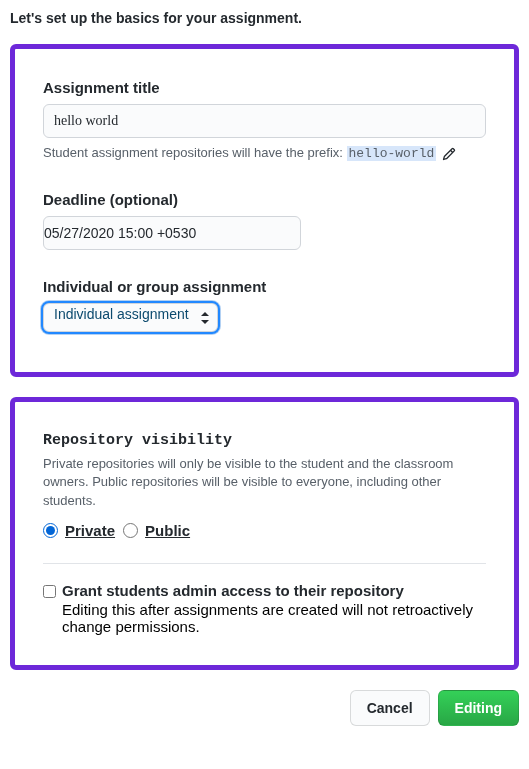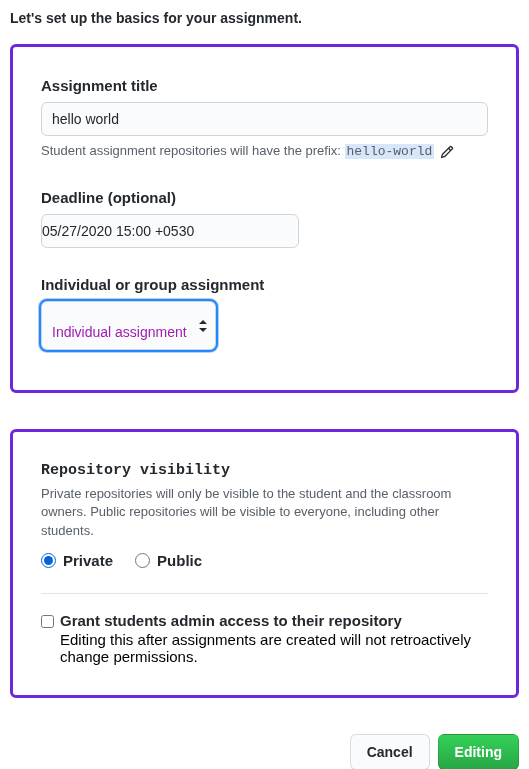--- a/index.html
+++ b/index.html
@@ -11,23 +11,23 @@
       width: 529px;
       padding: 0;
     }
     .page-title {
       font-size: 14px;
       font-weight: 600;
       margin: 10px 0 18px 10px;
       color: #24292e;
     }
     .panel {
-      border: 3px solid #6d28d9;
-      border-radius: 6px;
-      margin: 0 10px 36px 10px;
+      border: 5px solid #6d28d9;
+      border-radius: 6px;
+      margin: 0 10px 20px 10px;
       padding: 30px 28px 30px 28px;
     }
     .field { margin-bottom: 28px; }
     .field:last-child { margin-bottom: 0; }
     .field-label {
       display: block;
       font-weight: 600;
       font-size: 15px;
       margin-bottom: 8px;
       color: #24292e;
@@ -40,20 +40,21 @@
     }
     input[type="text"].text-input {
       width: 100%;
       padding: 6px 10px;
       font-size: 14px;
       color: #24292e;
       background: #fafbfc;
       border: 1px solid #d1d5da;
       border-radius: 6px;
       line-height: 20px;
+      font-family: Liberation Serif, serif;
     }
     input[type="text"].date-input {
       width: 258px;
       padding: 6px 0;
       font-size: 14px;
       color: #24292e;
       background: #fafbfc;
       border: 1px solid #d1d5da;
       border-radius: 6px;
       line-height: 20px;
@@ -69,23 +70,23 @@
       margin-left: 2px;
       vertical-align: middle;
     }
     .select-wrap {
       position: relative;
       display: inline-block;
     }
     select.select-input {
       appearance: none;
       -webkit-appearance: none;
-      padding: 20px 28px 7px 10px;
-      font-size: 14px;
-      color: #a21caf;
+      padding: 0 28px 7px 10px;
+      font-size: 14px;
+      color: #0c4a6e;
       background: #fafbfc;
       border: 1px solid #d1d5da;
       border-radius: 6px;
       line-height: 20px;
       outline: 2px solid #2188ff;
       outline-offset: 0;
       box-shadow: 0 0 0 3px rgba(3,102,214,0.3);
     }
     .select-caret {
       position: absolute;
@@ -93,23 +94,24 @@
       top: 50%;
       transform: translateY(-50%);
       pointer-events: none;
       color: #24292e;
       display: flex;
       flex-direction: column;
       line-height: 0;
     }
     .radio-row {
       display: flex;
-      gap: 22px;
+      gap: 8px;
       margin-top: 12px;
       align-items: flex-start;
+      text-decoration: underline;
     }
     .radio-opt {
       display: inline-flex;
       align-items: center;
       gap: 7px;
       font-weight: 600;
       font-size: 15px;
       cursor: pointer;
     }
     .radio-opt input[type="radio"] {

